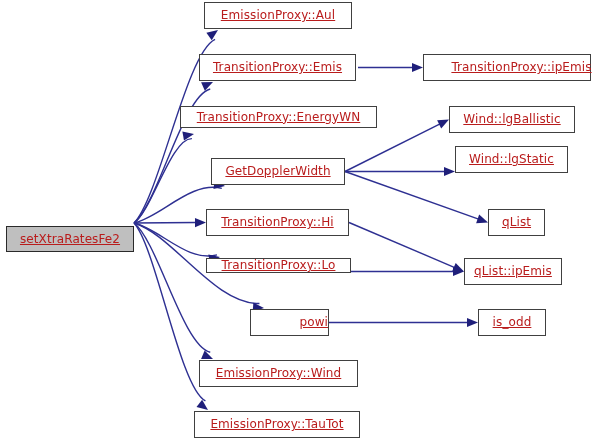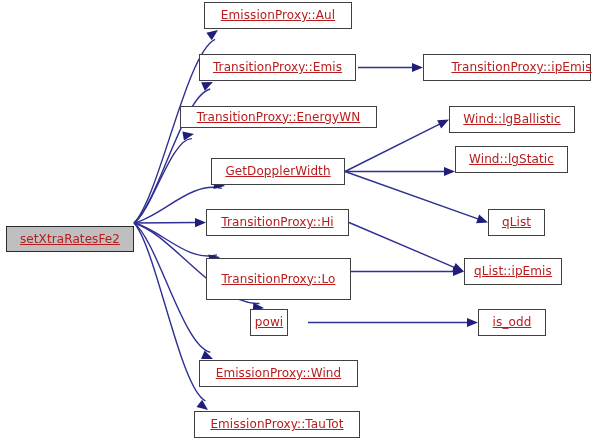--- a/index.html
+++ b/index.html
@@ -105,24 +105,24 @@
       </div>
       <div class="node-box" style="left: 180px; top: 106px; width: 197px; height: 22px; text-align: center;">
         <span class="node-label">TransitionProxy::EnergyWN</span>
       </div>
       <div class="node-box" style="left: 211px; top: 158px; width: 134px; height: 27px;">
         <span class="node-label">GetDopplerWidth</span>
       </div>
       <div class="node-box" style="left: 206px; top: 209px; width: 143px; height: 27px;">
         <span class="node-label">TransitionProxy::Hi</span>
       </div>
-      <div class="node-box" style="left: 206px; top: 258px; width: 145px; height: 42px;">
+      <div class="node-box" style="left: 206px; top: 258px; width: 145px; height: 15px;">
         <span class="node-label">TransitionProxy::Lo</span>
       </div>
-      <div class="node-box" style="left: 250px; top: 309px; width: 38px; height: 27px;">
+      <div class="node-box" style="left: 250px; top: 309px; width: 79px; height: 27px; justify-content: flex-end;">
         <span class="node-label">powi</span>
       </div>
       <div class="node-box" style="left: 199px; top: 360px; width: 159px; height: 27px;">
         <span class="node-label">EmissionProxy::Wind</span>
       </div>
       <div class="node-box" style="left: 194px; top: 411px; width: 166px; height: 27px; text-align: center;">
         <span class="node-label">EmissionProxy::TauTot</span>
       </div>
       <div class="node-box" style="left: 423px; top: 54px; width: 168px; height: 27px; padding-left: 29px;">
         <span class="node-label">TransitionProxy::ipEmis</span>

